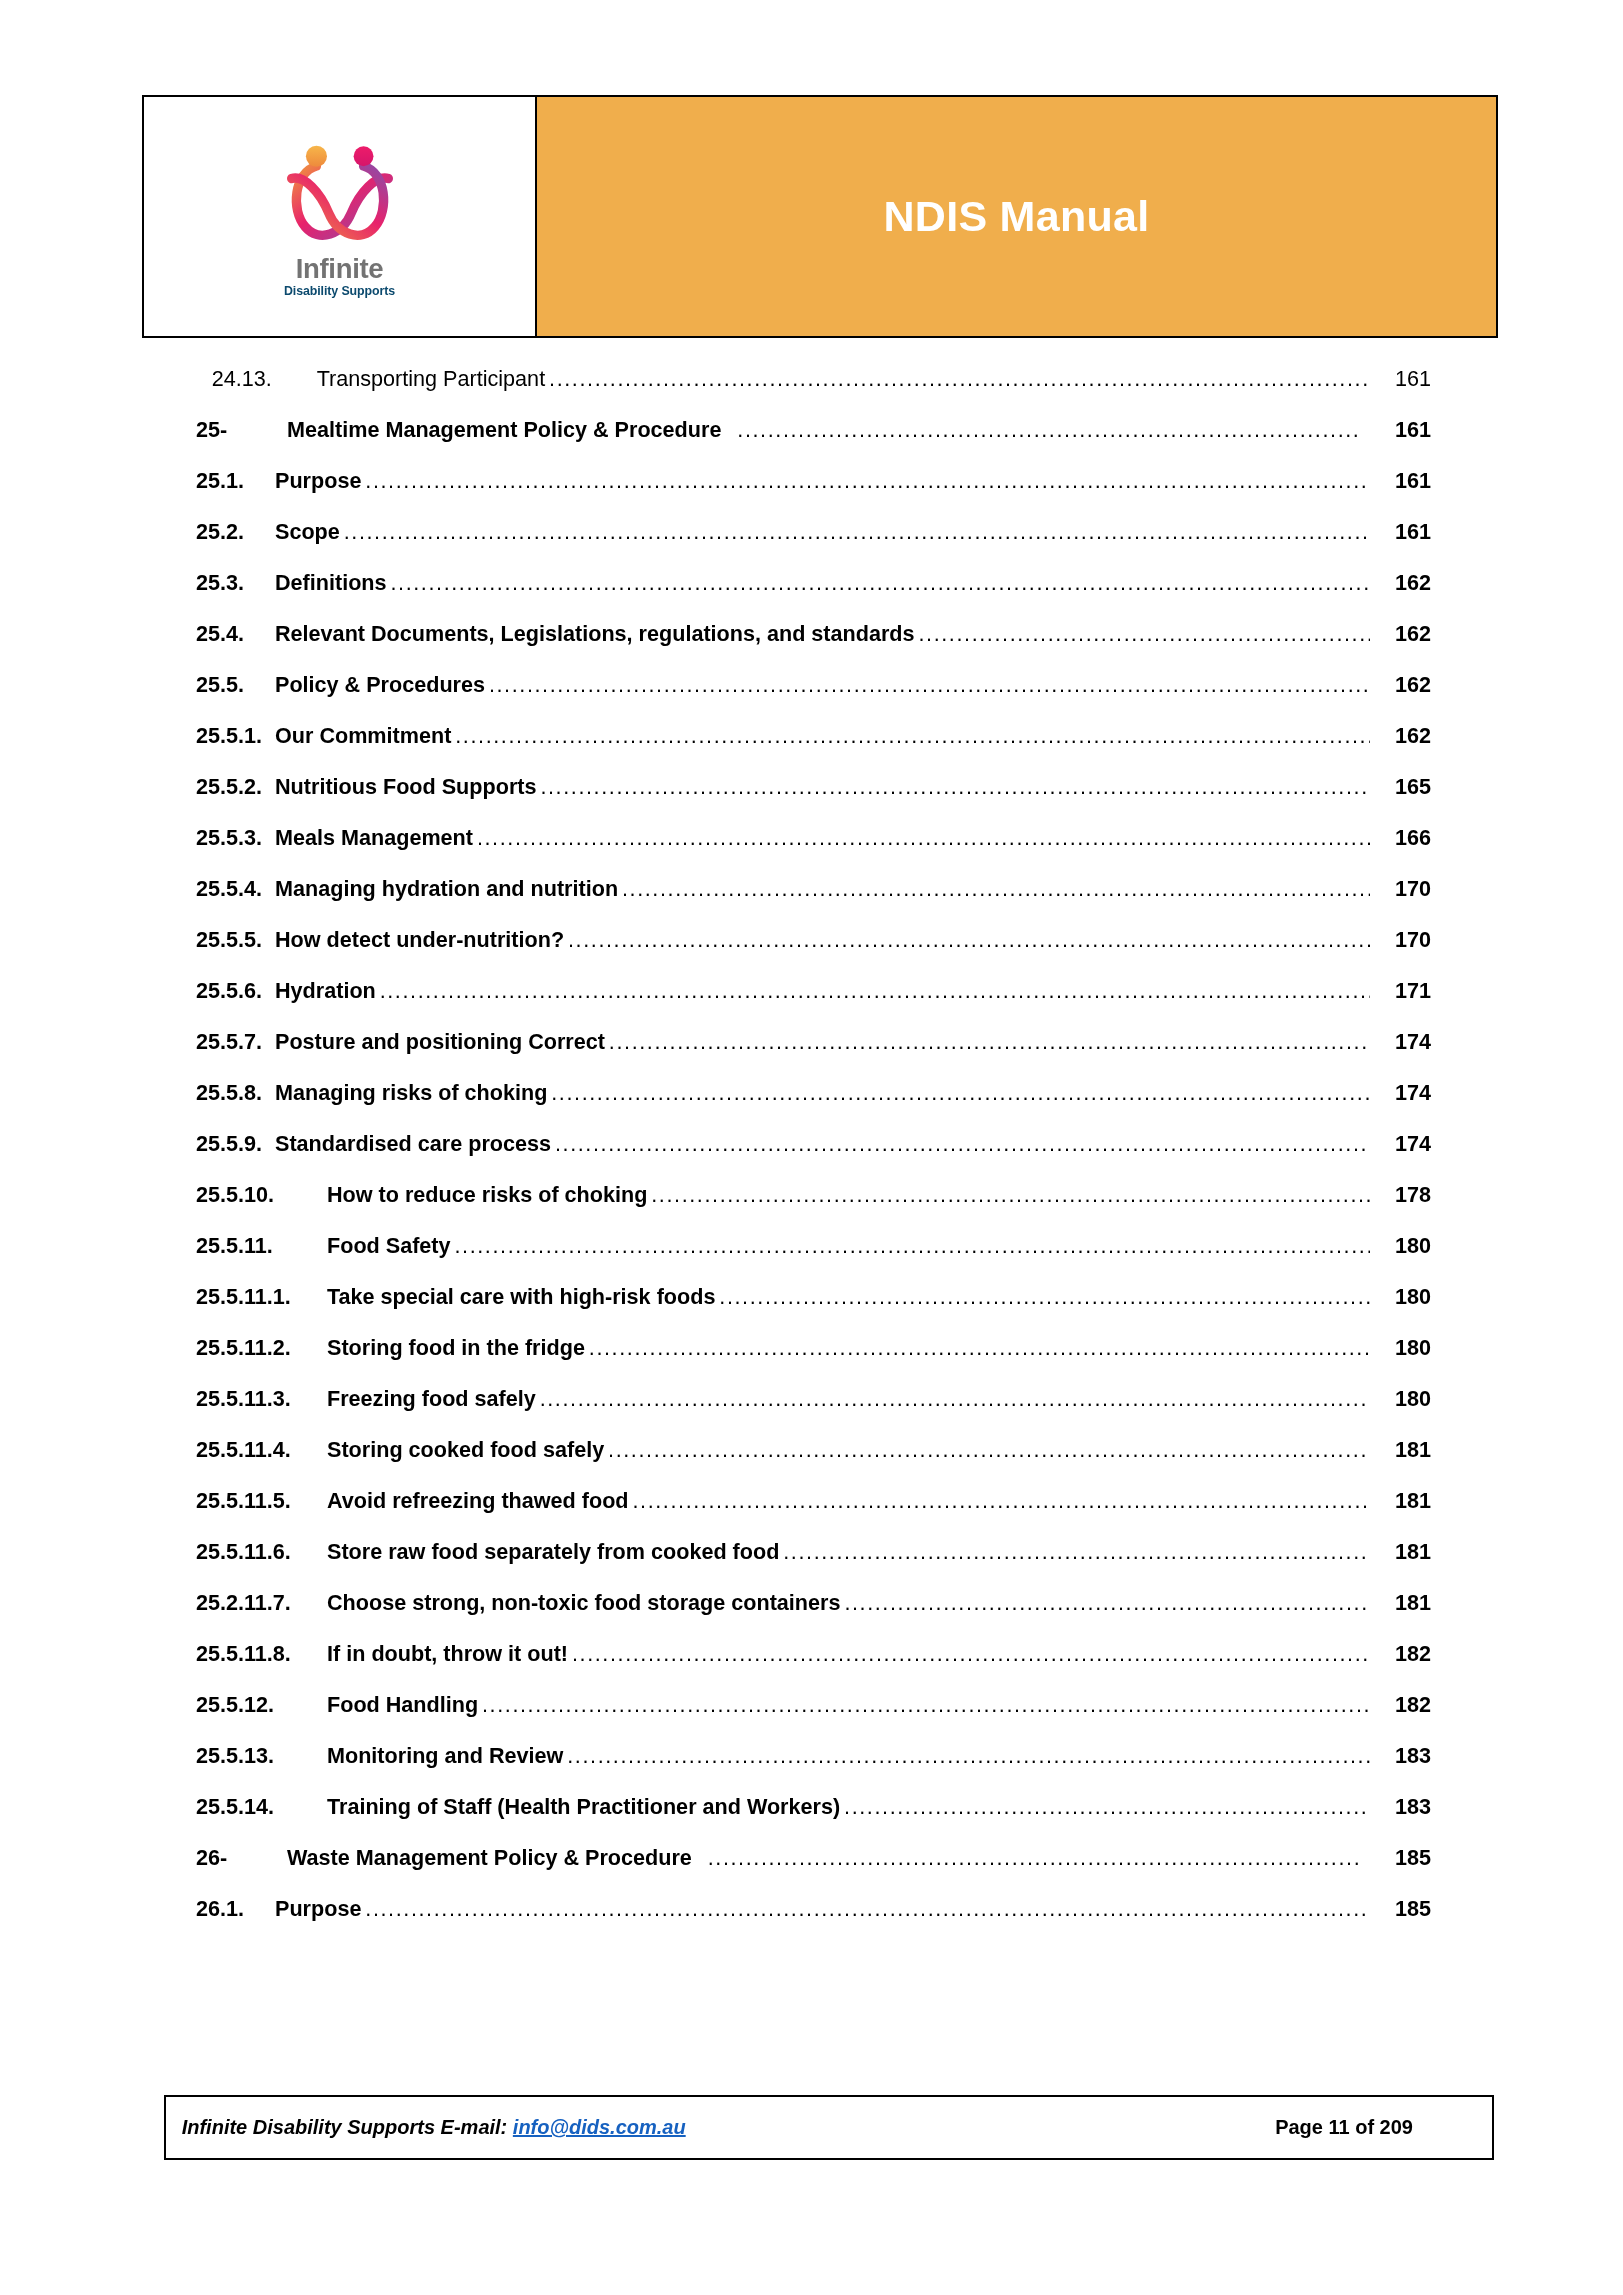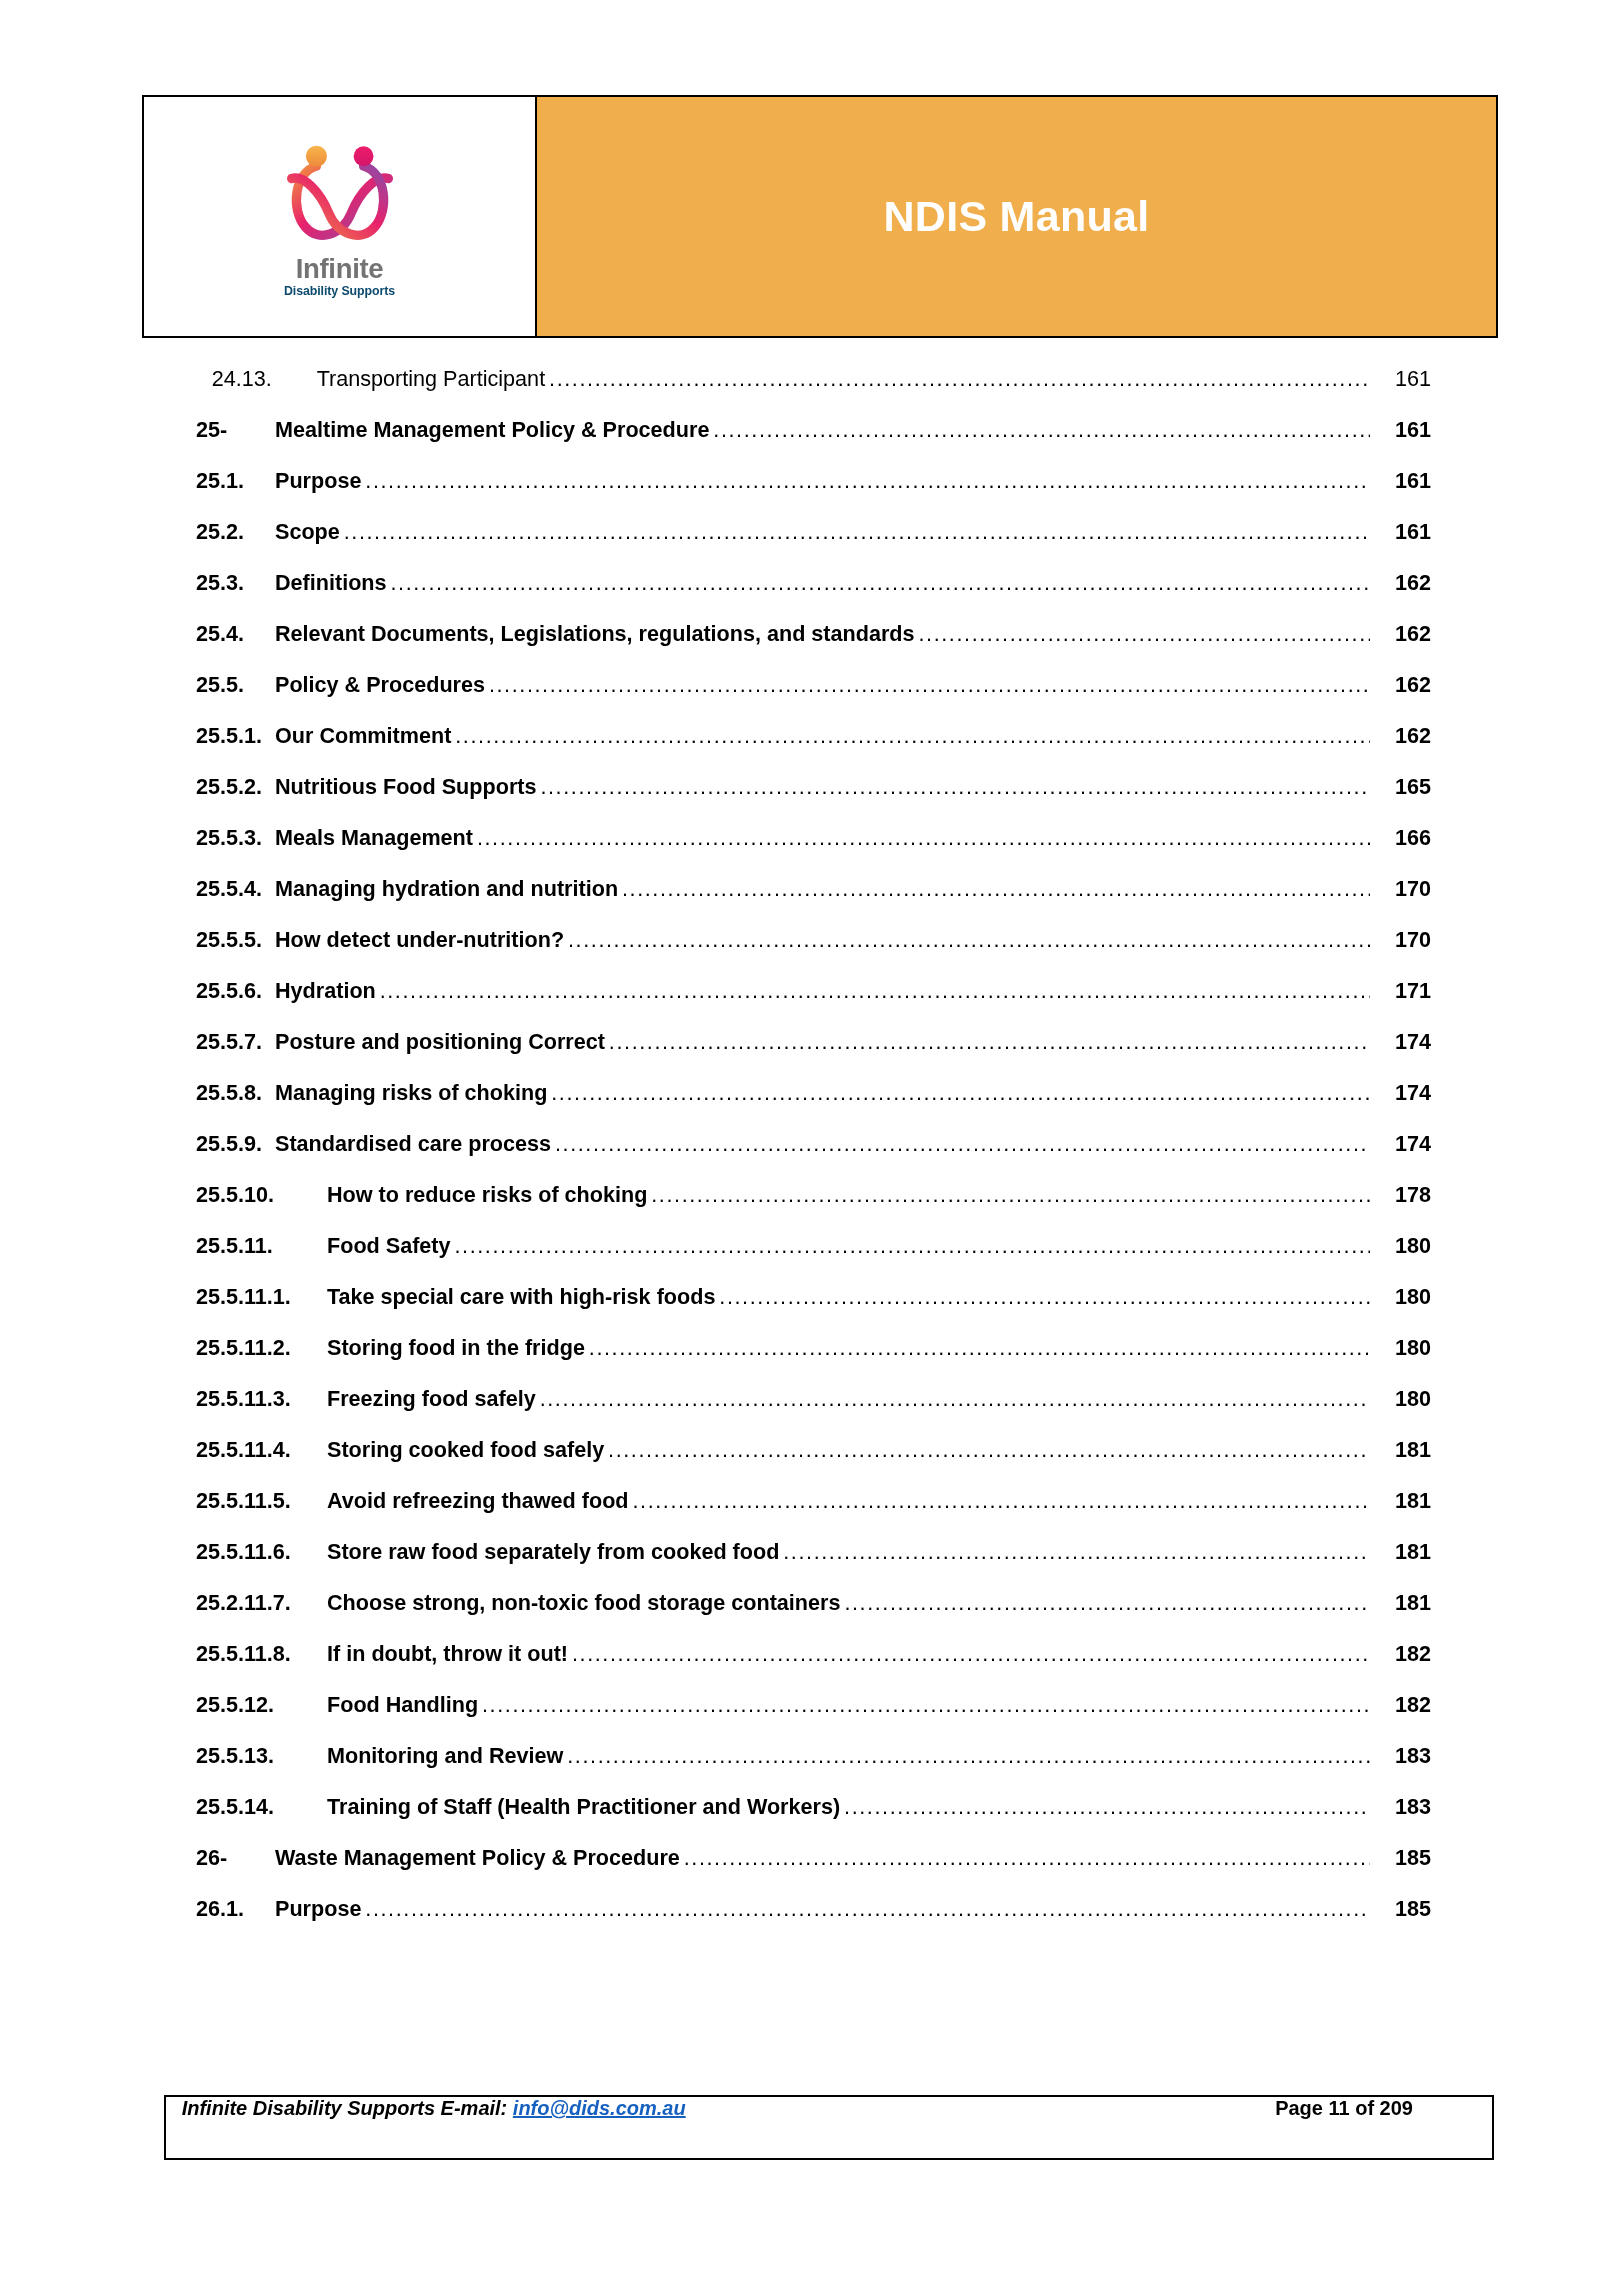--- a/index.html
+++ b/index.html
@@ -92,21 +92,21 @@
   }
   .toc-row {
     display: flex;
     align-items: baseline;
     font-size: 21.6px;
     line-height: 1.0;
     height: 51px;
     white-space: nowrap;
     color: #000000;
   }
-  .toc-row.lvl1 { font-weight: bold; }
+  .toc-row.lvl1 { font-weight: bold; gap: 12px; }
   .toc-row.lvl2 { font-weight: bold; }
   .toc-row.lvl3 { font-weight: bold; }
   .toc-row.lvl4 { font-weight: bold; }
   .toc-row.plain { font-weight: normal; }
 
   .toc-row .num {
     flex: 0 0 auto;
     text-align: left;
   }
   
@@ -141,20 +141,21 @@
   
   .footer-box {
     position: absolute;
     left: 164px;
     top: 2095px;
     width: 1330px;
     height: 65px;
     box-sizing: border-box;
     border: 2px solid #000000;
     display: flex;
+    align-items: center;
   }
   .footer-left {
     padding-left: 15.7px;
     font-size: 20px;
     font-weight: bold;
     font-style: italic;
     white-space: nowrap;
   }
   .footer-email {
     color: #1661C0;

